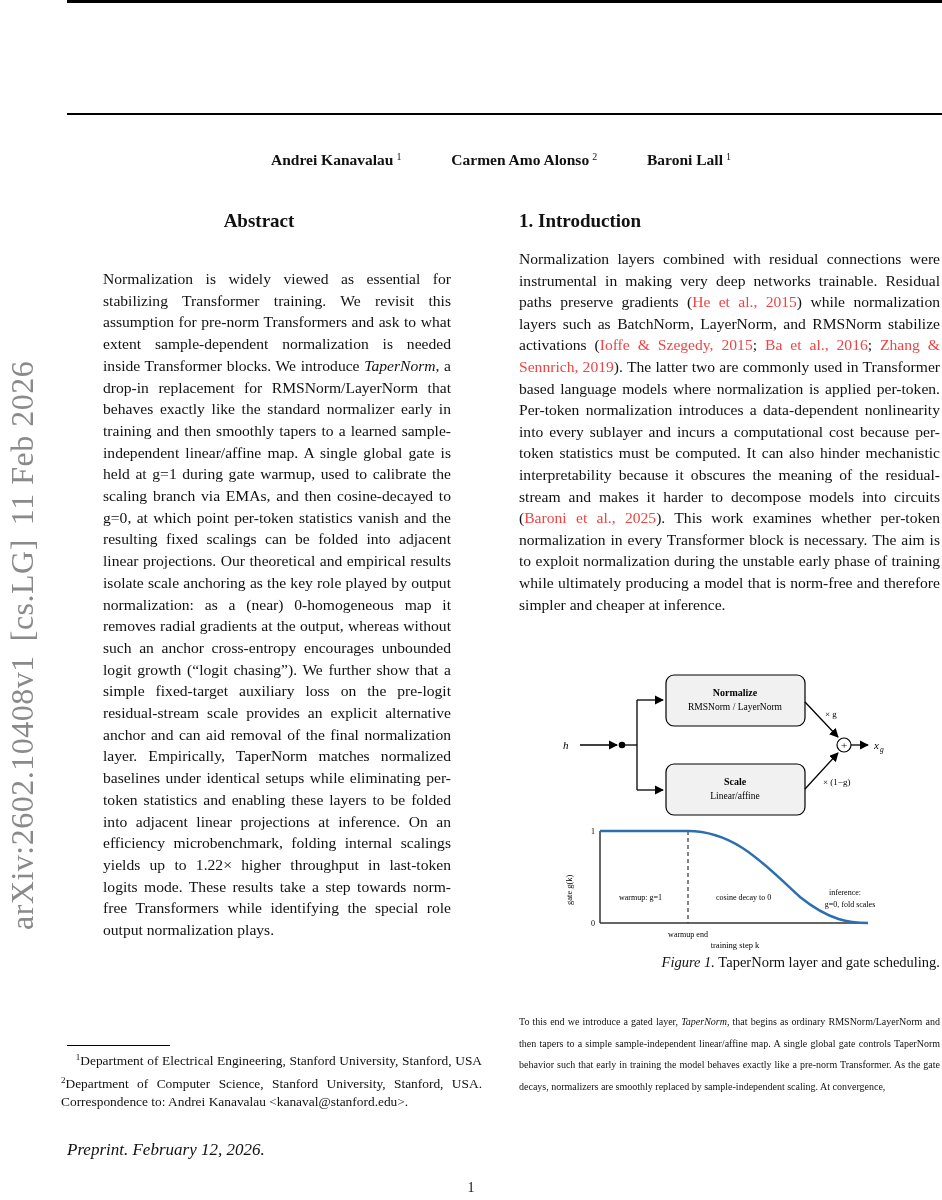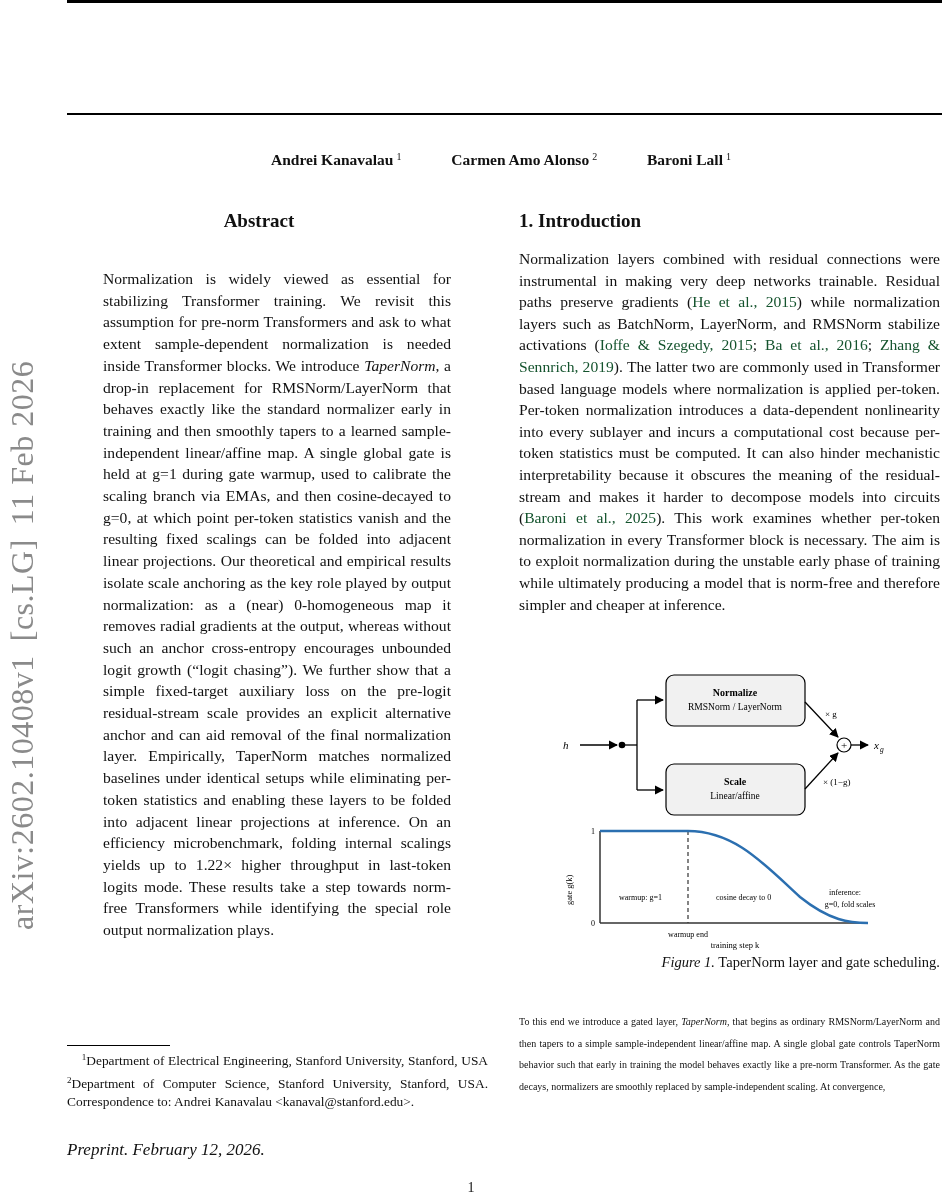--- a/index.html
+++ b/index.html
@@ -40,24 +40,24 @@
   .abstract {
     top: 268px; font-size: 15.6px; line-height: 21.7px; text-align: justify;
     hyphens: manual;
   }
   .intro1 {
     top: 248px; font-size: 15.6px; line-height: 21.6px; text-align: justify;
   }
   .intro2 {
     top: 1011px; font-size: 10px; line-height: 21.6px; text-align: justify;
   }
-  .cite { color: #14532d; }
+  .cite { color: #ef4444; }
   .fn-rule { position: absolute; left: 67px; top: 1045px; width: 103px; height: 1px; background: #000; }
   .footnote {
-    position: absolute; left: 67px; width: 421px; top: 1048px;
+    position: absolute; left: 61px; width: 421px; top: 1048px;
     font-size: 13.4px; line-height: 18.2px; text-align: justify;
   }
   .footnote sup { font-size: 9px; }
   .preprint {
     position: absolute; left: 67px; top: 1140px; font-style: italic; font-size: 17px;
   }
   .pageno { position: absolute; left: 0; width: 942px; top: 1180px; text-align: center; font-size: 14px; }
   .figure { position: absolute; left: 555px; top: 665px; width: 345px; height: 310px; }
   .caption {
     position: absolute; left: 519px; width: 421px; top: 954px; text-align: right;

